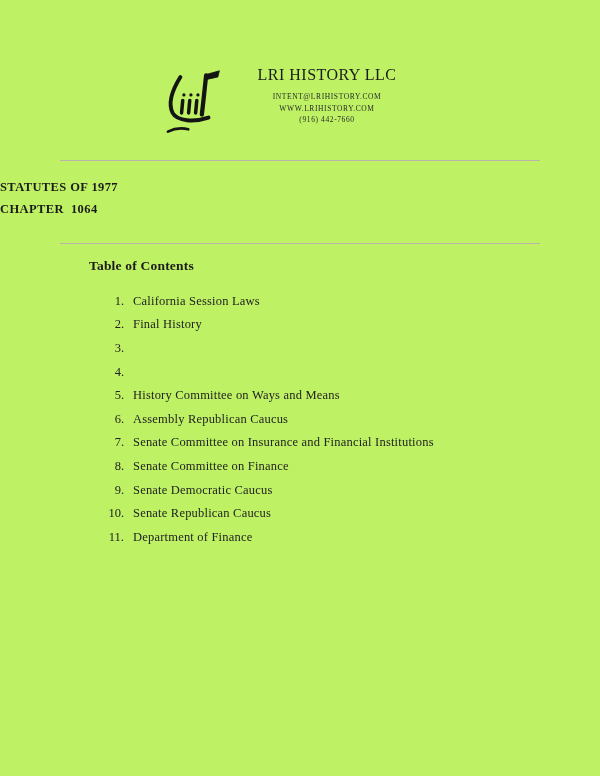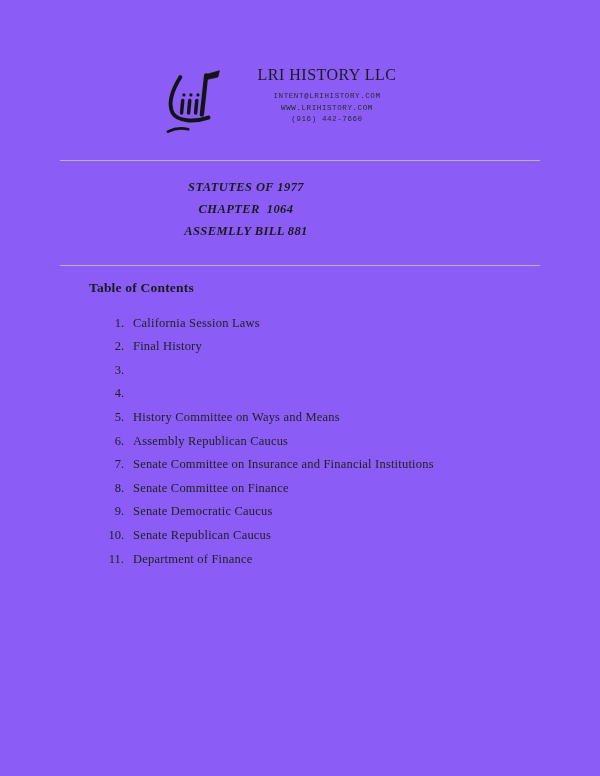--- a/index.html
+++ b/index.html
@@ -6,21 +6,21 @@
   html, body { width: 600px; height: 776px; }
   body {
     background: #ffffff;
     font-family: "Liberation Serif", "DejaVu Serif", serif;
     color: #1c1c1c;
     -webkit-font-smoothing: antialiased;
   }
   .page {
     width: 600px;
     height: 776px;
-    background: #8b5cf6;
+    background: #bef264;
     position: relative;
     overflow: hidden;
   }
 
   
   .header {
     padding-top: 62px;
     display: flex;
     justify-content: center;
     align-items: flex-start;
@@ -42,37 +42,35 @@
     color: #1b1b1b;
     margin-bottom: 7px;
     white-space: nowrap;
   }
   .firm-line {
     font-size: 7.5px;
     letter-spacing: 0.6px;
     color: #2a2a2a;
     line-height: 1.55;
     white-space: nowrap;
-    font-family: Liberation Mono, monospace;
   }
 
   
   .rule {
     border: none;
     border-top: 1px solid #b9b5ad;
     margin: 0 60px;
   }
   .rule-1 { margin-top: 18px; }
   .rule-2 { margin-top: 16px; }
 
   
   .statute {
-    text-align: center;
+    text-align: left;
     padding: 16px 108px 6px 0;
-    font-style: italic;
   }
   .statute-line {
     font-weight: bold;
     font-size: 12.5px;
     letter-spacing: 0.4px;
     line-height: 1.75;
     color: #1b1b1b;
     white-space: pre;
   }
 
@@ -140,21 +138,20 @@
       <div class="firm-line">WWW.LRIHISTORY.COM</div>
       <div class="firm-line">(916) 442-7660</div>
     </div>
   </div>
 
   <hr class="rule rule-1">
 
   <div class="statute">
     <div class="statute-line">STATUTES OF 1977</div>
     <div class="statute-line">CHAPTER  1064</div>
-    <div class="statute-line">ASSEMLLY BILL 881</div>
   </div>
 
   <hr class="rule rule-2">
 
   <div class="toc">
     <div class="toc-title">Table of Contents</div>
     <div class="toc-list">
 
       <div class="toc-row">
         <span class="toc-num">1.</span>

